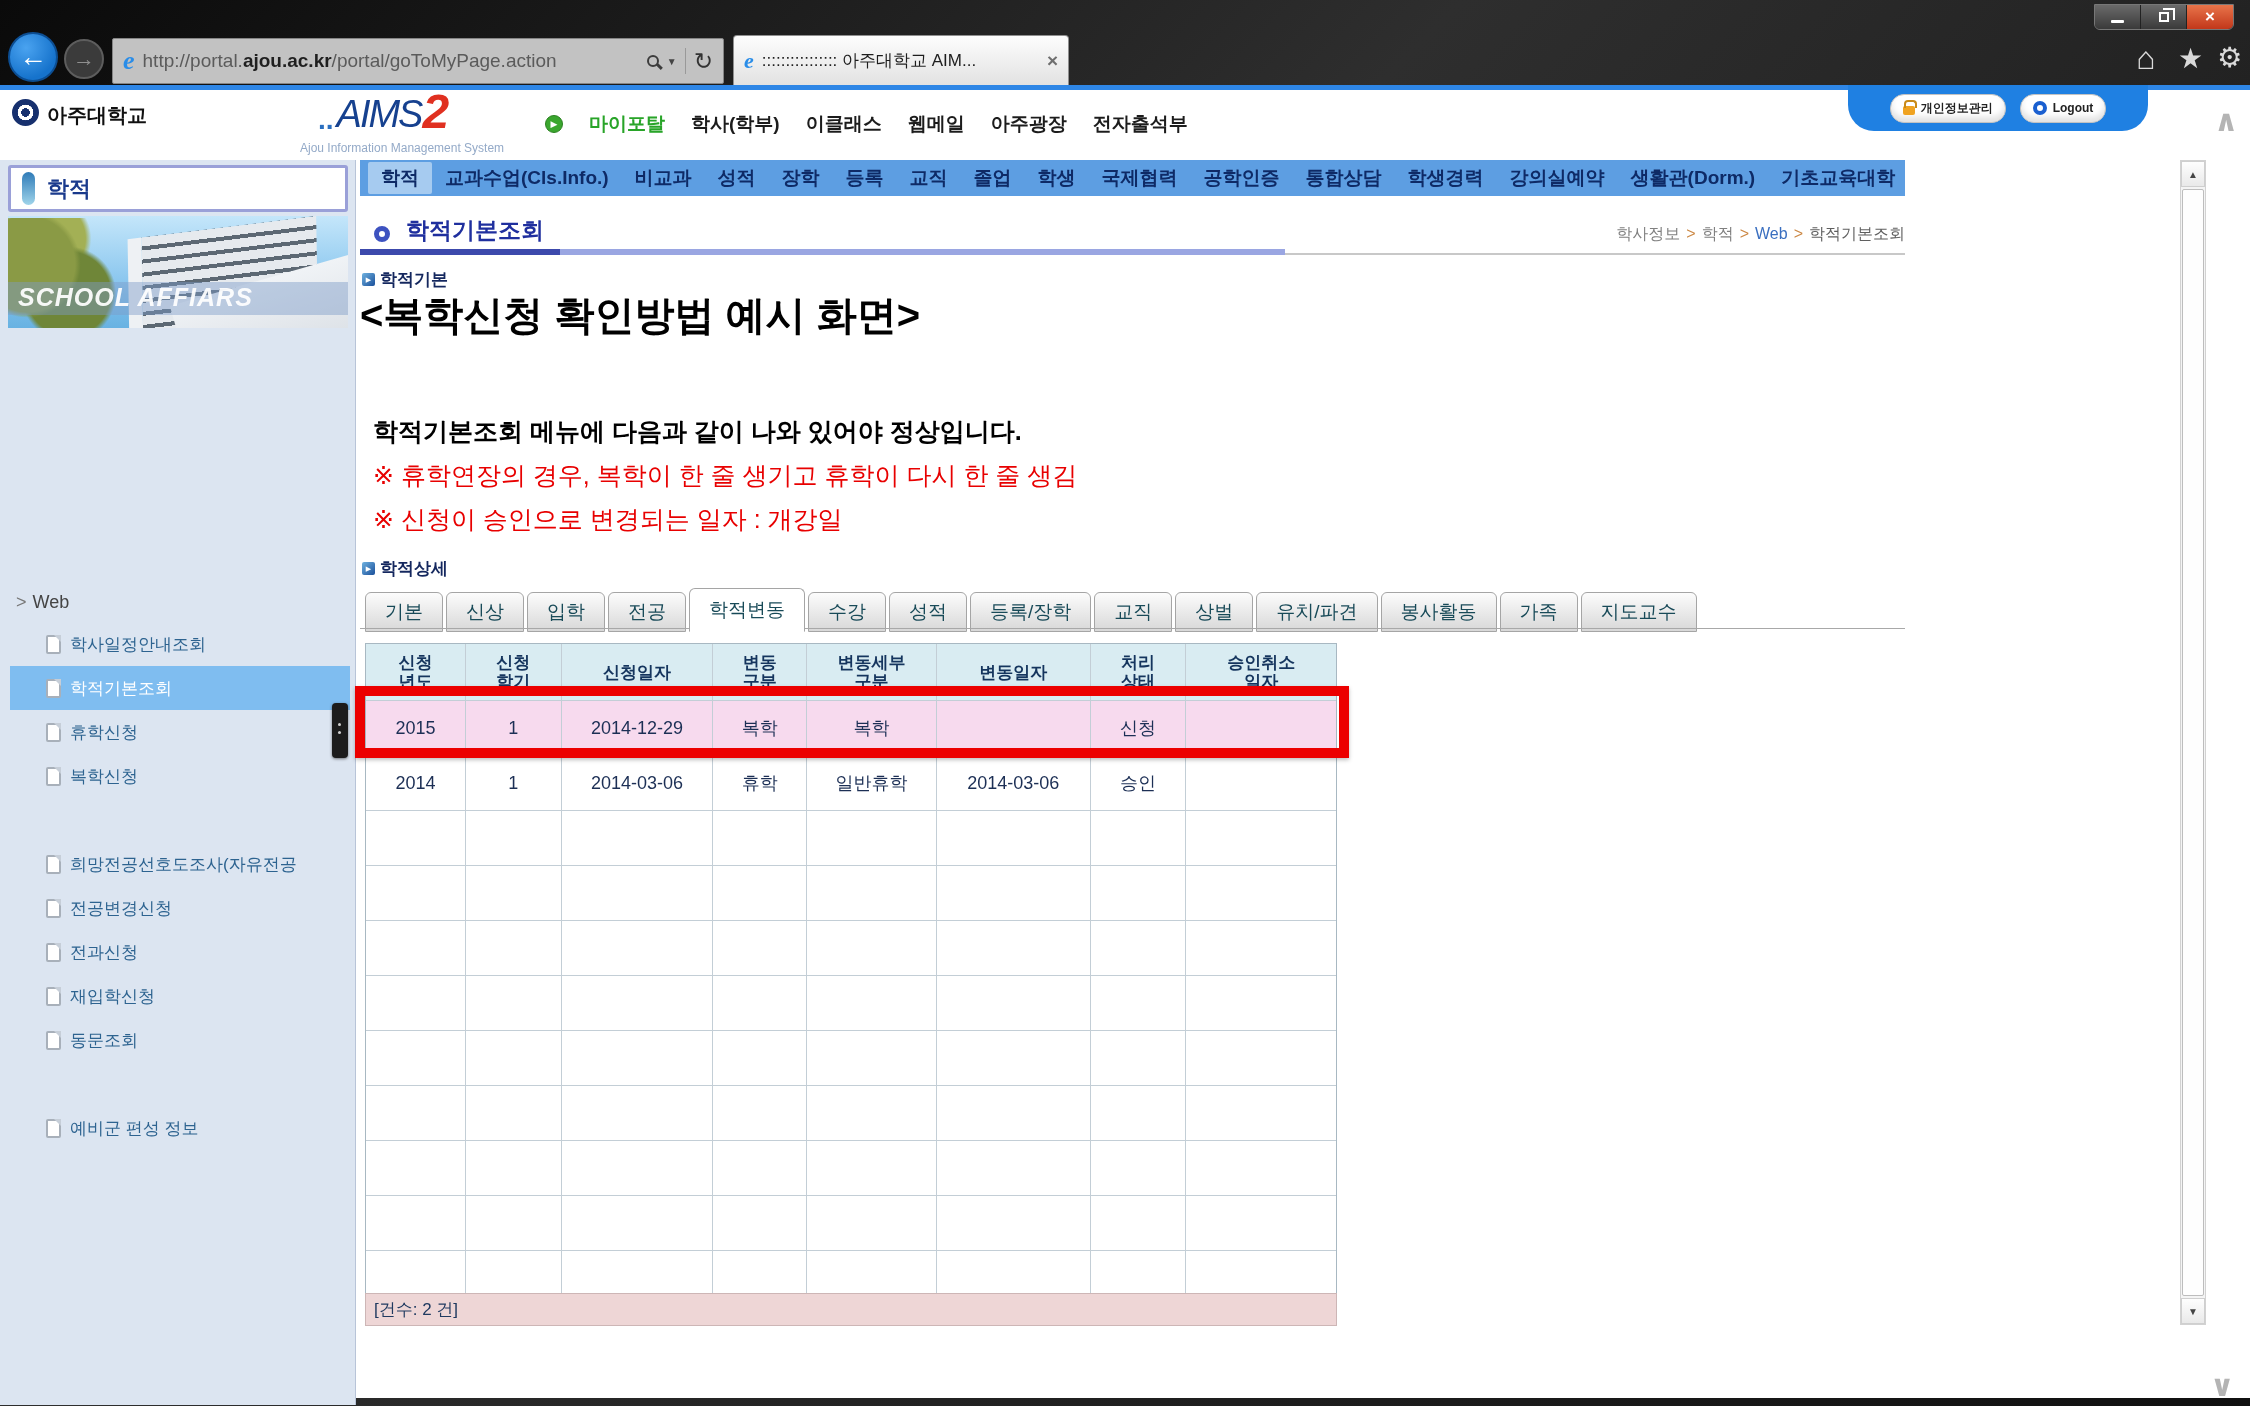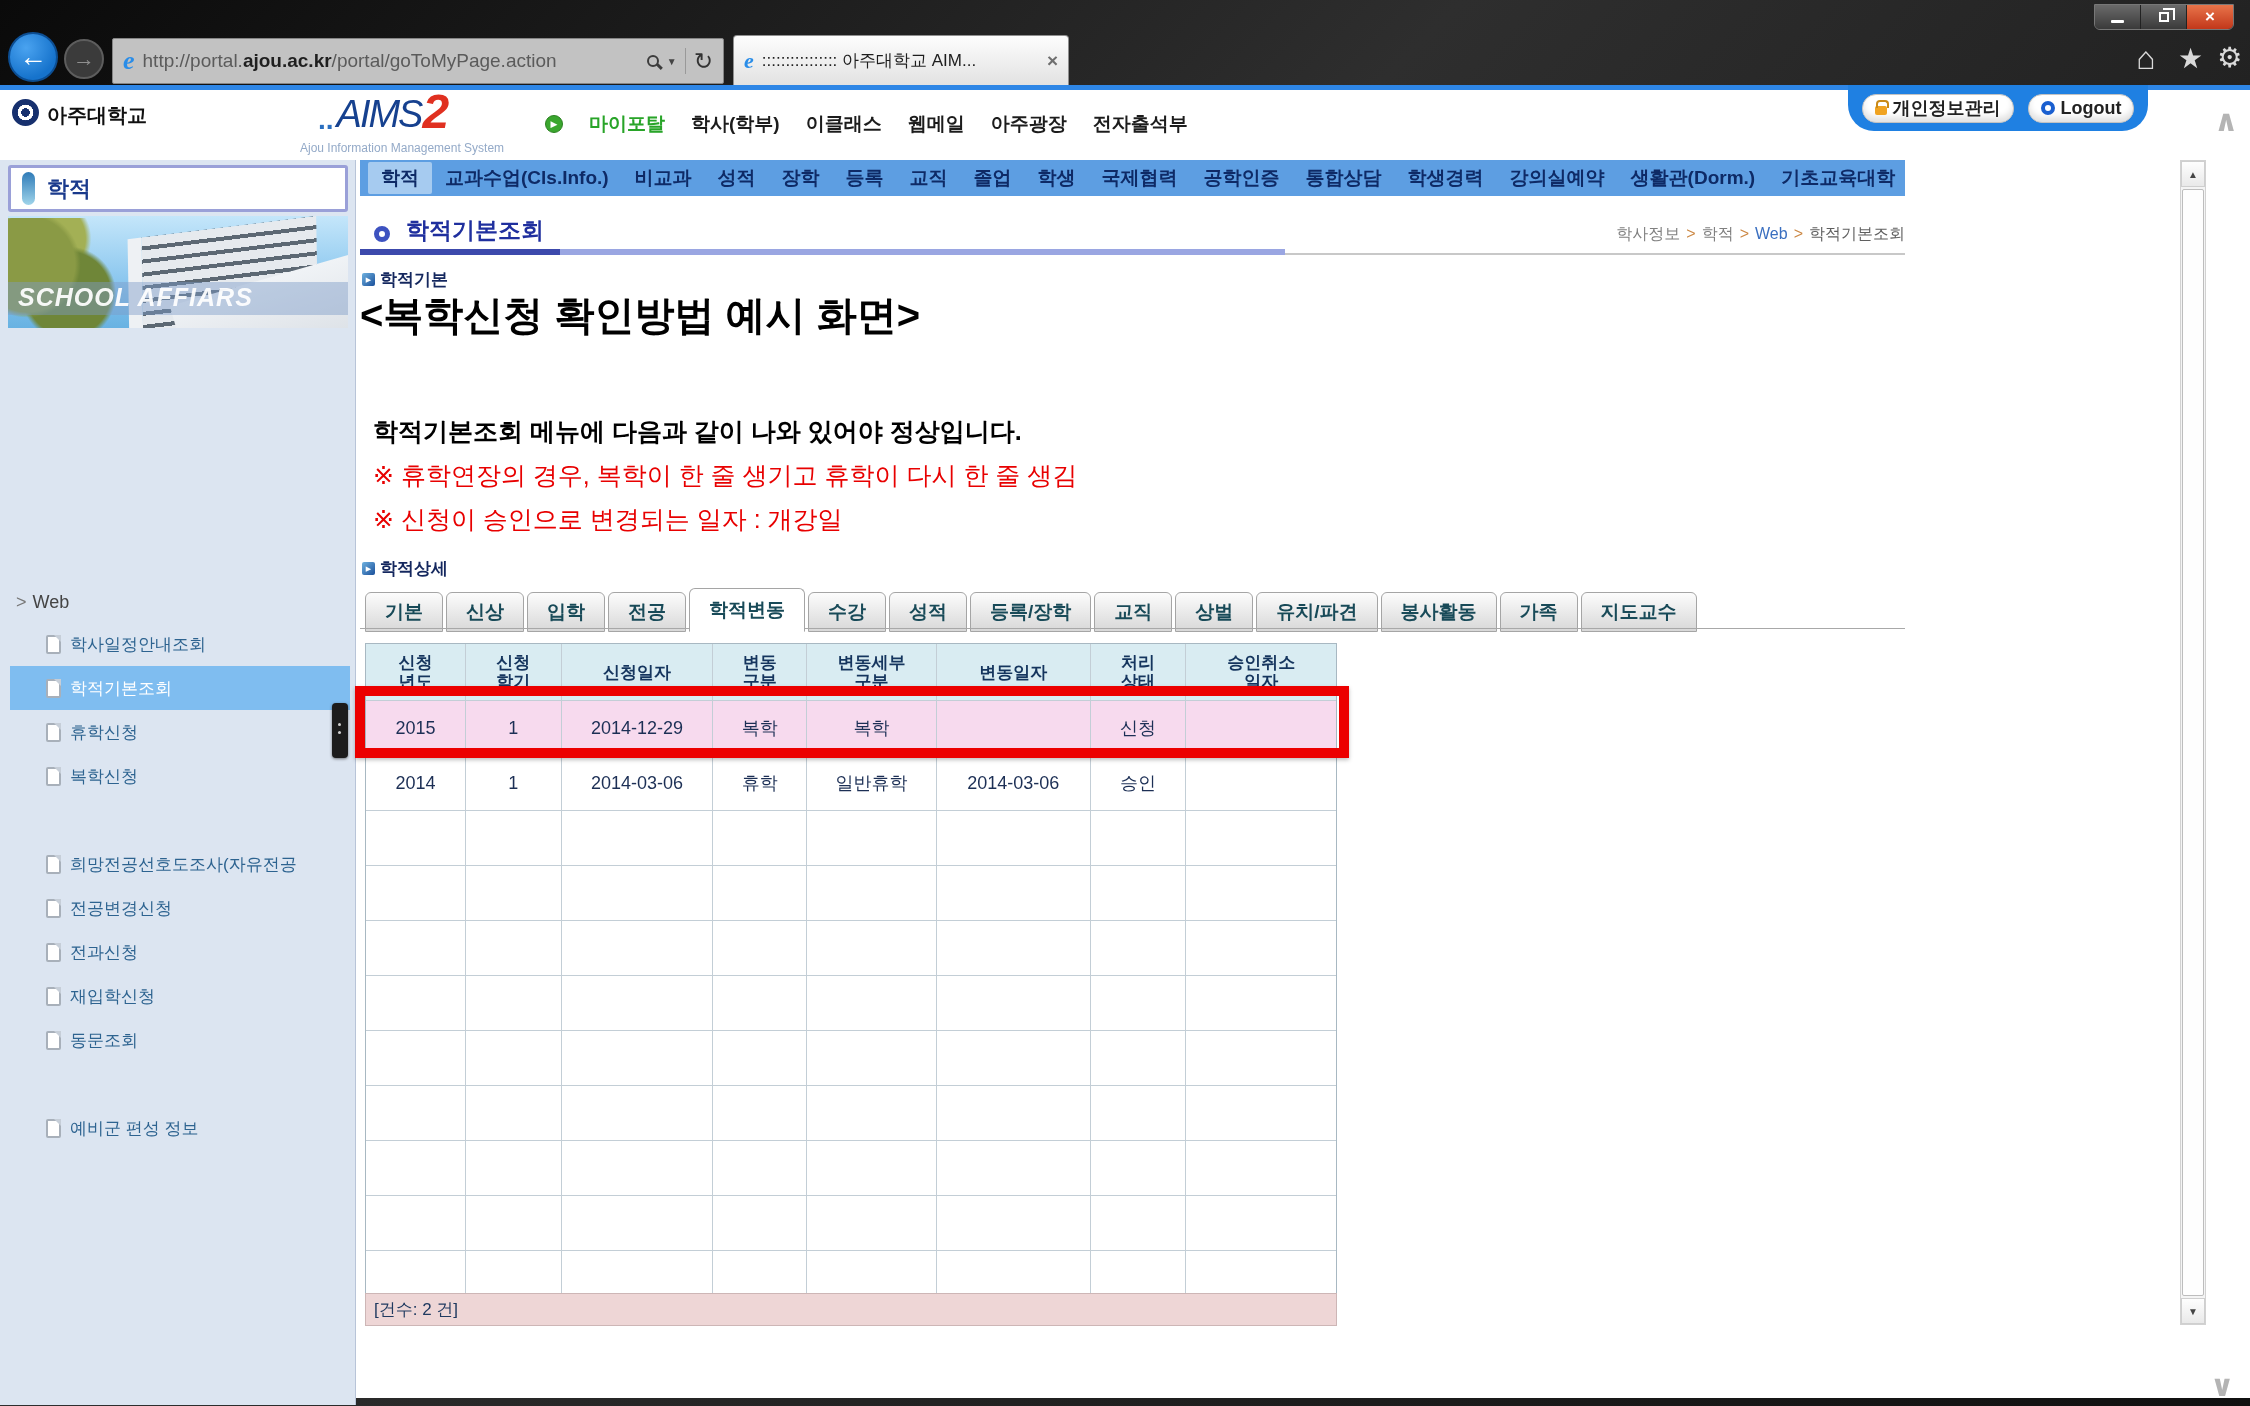--- a/index.html
+++ b/index.html
@@ -65,21 +65,21 @@
   .aims-sub { position:absolute; left:300px; top:56px; font-size:12px; color:#94aac8; }
   .portal-menu { position:absolute; left:545px; top:26px; display:flex; align-items:center; gap:26px; }
   .play-ic { width:18px; height:18px; border-radius:50%; background:#3aa62e; color:#fff; font-size:9px;
              display:flex; align-items:center; justify-content:center; border:1px solid #2c8222; }
   .pm-item { font-size:19px; font-weight:bold; color:#1c1c1c; white-space:nowrap; }
   .pm-item.green { color:#28a428; }
   .account-tab { position:absolute; left:1848px; top:0; width:300px; height:46px; background:#1f80e2;
                  border-radius:0 0 26px 26px; display:flex; align-items:center; justify-content:center; gap:14px; }
   .pill { height:29px; background:#fff; border:1px solid #c2c2c2; border-radius:14px;
           display:flex; align-items:center; gap:6px; padding:0 12px; box-shadow:inset 0 -5px 6px #e2e2e2; }
-  .pill-label { font-size:18px; font-weight:bold; color:#222; white-space:nowrap; }
+  .pill-label { font-size:12px; font-weight:bold; color:#222; white-space:nowrap; }
   .lock-ic { width:12px; height:9px; background:#f0a321; border-radius:2px; position:relative; margin-top:5px; }
   .lock-ic::before { content:''; position:absolute; top:-6px; left:1px; width:9px; height:6px;
                      border:2px solid #c98a18; border-bottom:none; border-radius:4px 4px 0 0; }
   .ring-ic { width:14px; height:14px; border-radius:50%; border:4px solid #1a5fd0; }
 
   
   .navbar { position:absolute; left:360px; top:75px; width:1545px; height:36px; background:#5d9ee2;
             display:flex; align-items:center; padding-left:8px; }
   .nb-item { font-size:19px; font-weight:bold; color:#0e2a66; padding:3px 13px; white-space:nowrap; }
   .nb-item.current { background:#a6cbf0; border-radius:2px; }
@@ -140,21 +140,21 @@
   .example-title { position:absolute; left:360px; top:203px; width:1545px; text-align:left;
                    font-size:40px; font-weight:bold; color:#000; }
   .note-black { position:absolute; left:373px; top:330px; font-size:25px; font-weight:bold; color:#000; }
   .note-red1 { position:absolute; left:373px; top:374px; font-size:25px; color:#e80000; }
   .note-red2 { position:absolute; left:373px; top:418px; font-size:25px; color:#e80000; }
 
   
   .tabs { position:absolute; left:365px; top:503px; display:flex; align-items:flex-end; }
   .tab { height:40px; margin-right:3px; padding:0 19px; display:flex; align-items:center; justify-content:center;
          background:linear-gradient(#fcfcfc,#d8d8d8); border:1px solid #a5a5a5; border-radius:6px 6px 0 0;
-         font-size:19px; font-weight:bold; color:#184a58; white-space:nowrap; }
+         font-size:19px; font-weight:normal; color:#184a58; white-space:nowrap; }
   .tab.active { height:44px; background:#fff; border-bottom:1px solid #fff; z-index:5; }
   .tabstrip-line { position:absolute; left:360px; top:543px; width:1545px; height:1px; background:#a8a8a8; }
 
   
   .grid { position:absolute; left:365px; top:558px; width:972px; border:1px solid #a8b8c2; border-bottom:none; }
   .trow { display:flex; height:55px; }
   .trow.hdr { height:57px; }
   .trow.short { height:43px; }
   .th, .td { border-right:1px solid #c3ced6; border-bottom:1px solid #c3ced6; display:flex; flex-direction:column;
              align-items:center; justify-content:center; overflow:hidden; }

